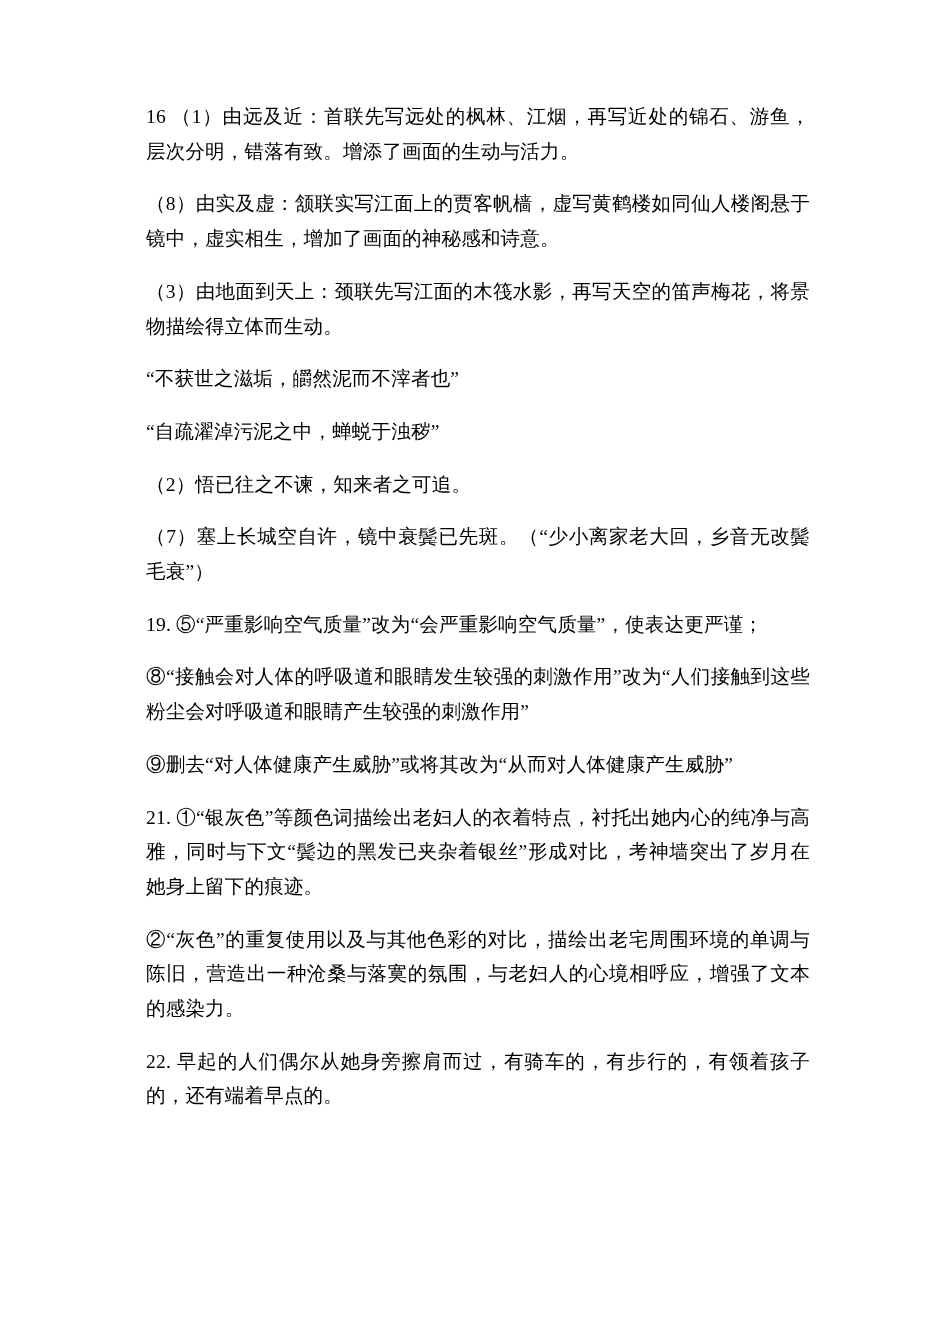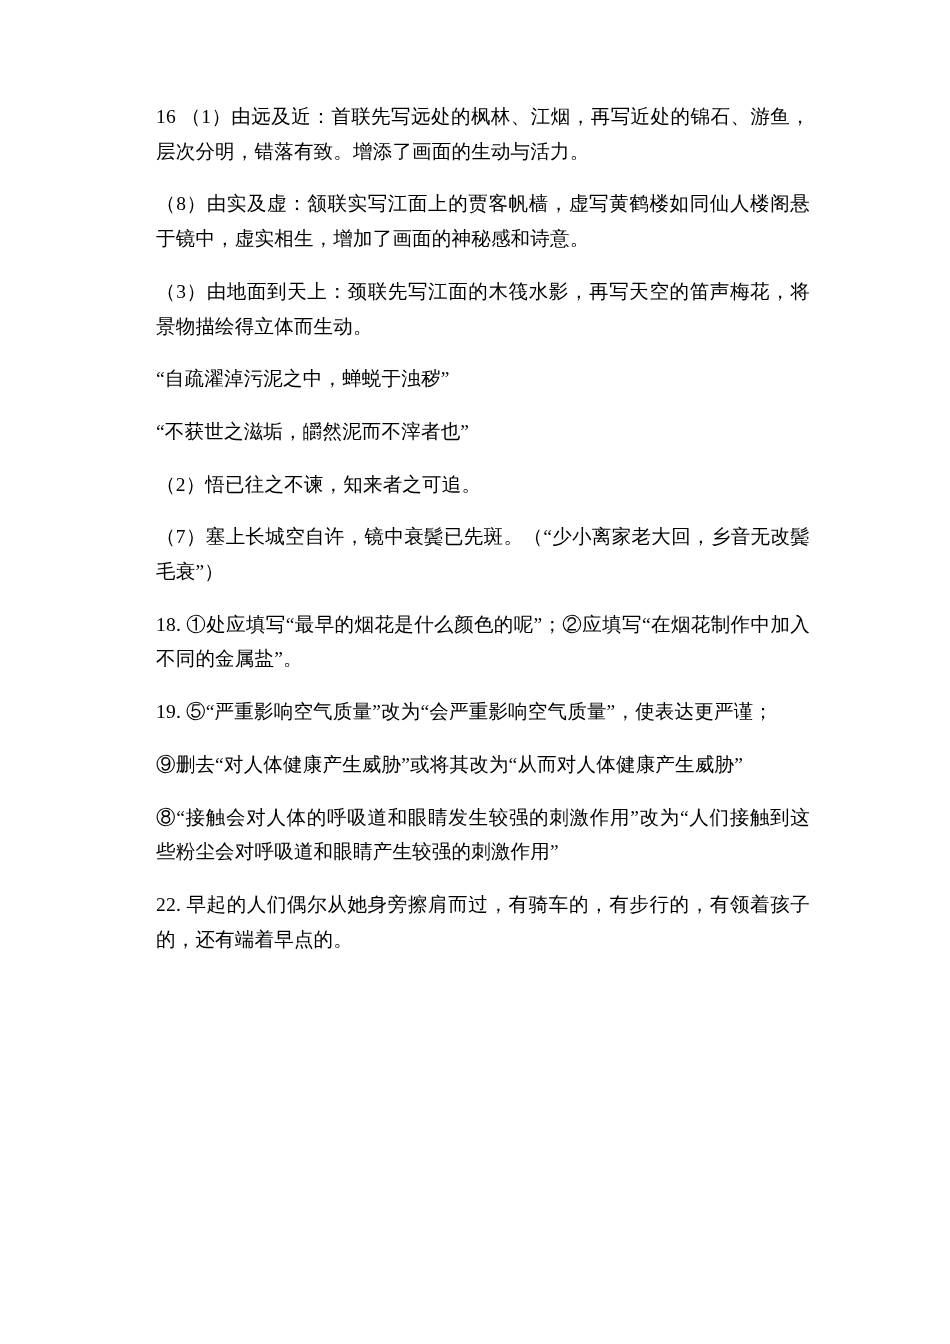--- a/index.html
+++ b/index.html
@@ -16,43 +16,44 @@
   .page {
     width: 950px;
     min-height: 1344px;
     box-sizing: border-box;
     padding: 100px 140px 60px 140px;
     background: #ffffff;
   }
   .para {
     font-size: 19.5px;
     line-height: 1.78;
-    margin: 0 0 18px 16px;
+    margin: 0 0 18px 6px;
     text-align: justify;
     letter-spacing: 0.2px;
     word-break: break-all;
   }
 </style>
 </head>
 <body>
 
 <div class="page">
 
   <p class="para">16 （1）由远及近：首联先写远处的枫林、江烟，再写近处的锦石、游鱼，层次分明，错落有致。增添了画面的生动与活力。</p>
   <p class="para">（8）由实及虚：颔联实写江面上的贾客帆樯，虚写黄鹤楼如同仙人楼阁悬于镜中，虚实相生，增加了画面的神秘感和诗意。</p>
   <p class="para">（3）由地面到天上：颈联先写江面的木筏水影，再写天空的笛声梅花，将景物描绘得立体而生动。</p>
 
+  <p class="para">“不获世之滋垢，皭然泥而不滓者也”</p>
   <p class="para">“自疏濯淖污泥之中，蝉蜕于浊秽”</p>
-  <p class="para">“不获世之滋垢，皭然泥而不滓者也”</p>
   <p class="para">（2）悟已往之不谏，知来者之可追。</p>
   <p class="para">（7）塞上长城空自许，镜中衰鬓已先斑。（“少小离家老大回，乡音无改鬓毛衰”）</p>
 
-  <p class="para">18. ①处应填写“最早的烟花是什么颜色的呢”；②应填写“在烟花制作中加入不同的金属盐”。</p>
 
   <p class="para">19. ⑤“严重影响空气质量”改为“会严重影响空气质量”，使表达更严谨；</p>
+  <p class="para">⑧“接触会对人体的呼吸道和眼睛发生较强的刺激作用”改为“人们接触到这些粉尘会对呼吸道和眼睛产生较强的刺激作用”</p>
   <p class="para">⑨删去“对人体健康产生威胁”或将其改为“从而对人体健康产生威胁”</p>
-  <p class="para">⑧“接触会对人体的呼吸道和眼睛发生较强的刺激作用”改为“人们接触到这些粉尘会对呼吸道和眼睛产生较强的刺激作用”</p>
 
 
+  <p class="para">21. ①“银灰色”等颜色词描绘出老妇人的衣着特点，衬托出她内心的纯净与高雅，同时与下文“鬓边的黑发已夹杂着银丝”形成对比，考神墙突出了岁月在她身上留下的痕迹。</p>
+  <p class="para">②“灰色”的重复使用以及与其他色彩的对比，描绘出老宅周围环境的单调与陈旧，营造出一种沧桑与落寞的氛围，与老妇人的心境相呼应，增强了文本的感染力。</p>
 
   <p class="para">22. 早起的人们偶尔从她身旁擦肩而过，有骑车的，有步行的，有领着孩子的，还有端着早点的。</p>
 
 </div>
 
 </body></html>

